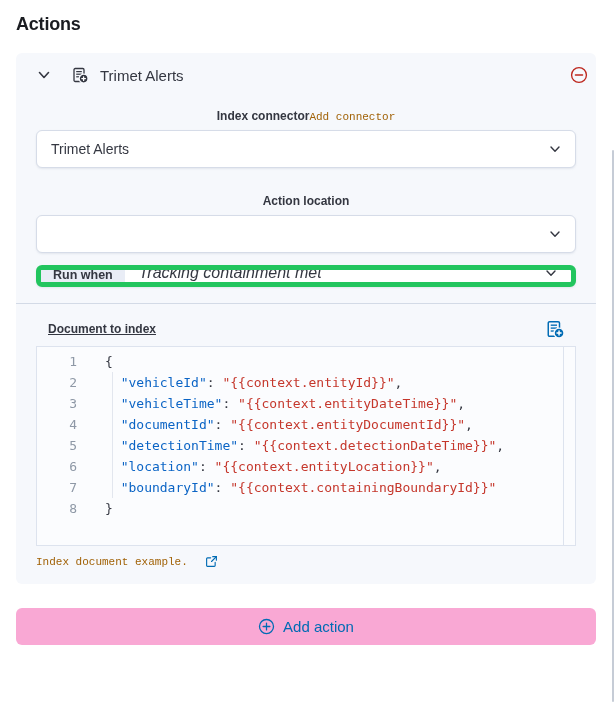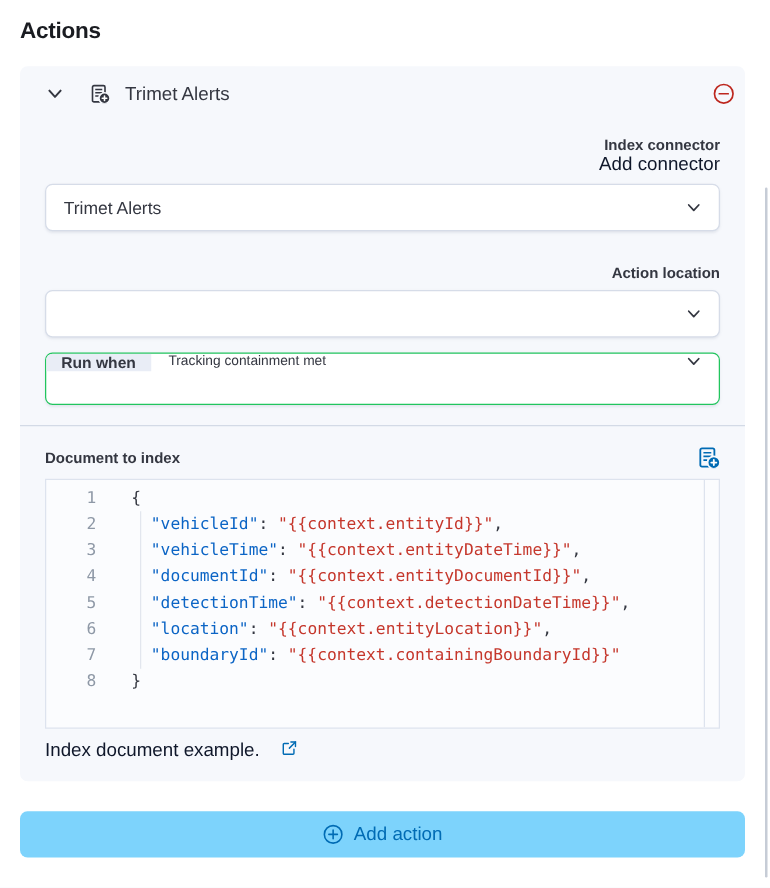--- a/index.html
+++ b/index.html
@@ -29,68 +29,68 @@
   }
   .card-header .chev { margin-right:20px; display:flex; }
   .card-header .idx-icon { margin-right:12px; display:flex; color:#343741; }
   .card-title { font-size:15px; font-weight:500; color:#343741; }
   .minus-btn {
     margin-left:auto; background:none; border:none; cursor:pointer;
     display:flex; padding:0; color:#bd271e;
   }
   .card-body { padding:12px 20px 16px; }
 
-  .label-row { display:flex; justify-content:center; align-items:flex-end; margin-bottom:7px;flex-direction:column; }
+  .label-row { display:flex; justify-content:center; align-items:flex-end; margin-bottom:7px; }
   .field-label { font-size:12px; font-weight:700; color:#343741; }
-  .link { font-size:15px; color:#0f172a; text-decoration:none; cursor:pointer; background:none; border:none; font-family:Liberation Sans, sans-serif; }
+  .link { font-size:11px; color:#a16207; text-decoration:none; cursor:pointer; background:none; border:none; font-family:Liberation Mono, monospace; }
 
   .select {
     position:relative;
     height:38px; width:100%;
     background:#ffffff;
     border:1px solid #d6dce8;
     border-radius:6px;
     display:flex; align-items:center;
     padding:0 36px 0 14px;
     font-size:14px; color:#343741;
     box-shadow:0 1px 2px rgba(152,162,179,.2);
     cursor:pointer;
   }
   .select .caret { position:absolute; right:12px; top:50%; transform:translateY(-50%); display:flex; }
 
   .section-gap { height:26px; }
   .small-gap { height:12px; }
 
   .compound {
-    display:flex; align-items:flex-start;
-    height:42px; width:100%;
+    display:flex; align-items:flex-end;
+    height:22px; width:100%;
     background:#ffffff;
-    border:1px solid #22c55e;
+    border:5px solid #22c55e;
     border-radius:6px;
     box-shadow:0 1px 2px rgba(152,162,179,.2);
     overflow:hidden;
   }
   .prepend {
     background:#e9edf6;
     display:flex; align-items:center;
     padding:0 12px;
     font-size:12.5px; font-weight:700; color:#343741;
     white-space:nowrap;
   }
   .compound .select-part {
     position:relative; flex:1;
     display:flex; align-items:center;
     padding:0 36px 0 14px;
-    font-size:11px; cursor:pointer;
+    font-size:16px; cursor:pointer;font-style:italic;
   }
   .compound .caret { position:absolute; right:12px; top:50%; transform:translateY(-50%); display:flex; }
 
   .divider { height:1px; background:#d3dae6; margin:16px -20px 0; }
 
-  .doc-row { display:flex; justify-content:space-between; align-items:center; margin:16px 0 8px; }
+  .doc-row { display:flex; justify-content:space-between; align-items:center; margin:16px 12px 8px;text-decoration:underline; }
   .add-var-btn { background:none; border:none; padding:0; cursor:pointer; color:#006bb4; display:flex; }
 
   
   .editor {
     position:relative;
     width:540px; height:200px;
     background:#fbfcfe;
     border:1px solid #dde3ee;
     padding-top:4px;
     font-family:"DejaVu Sans Mono", monospace;
@@ -101,27 +101,27 @@
   .code-row { display:flex; height:21px; white-space:pre; }
   .ln { width:40px; text-align:right; color:#8e98a6; flex:none; user-select:none; }
   .code { padding-left:28px; }
   .tok-punct { color:#343741; }
   .tok-key { color:#0b64c5; }
   .tok-str { color:#c5372c; }
   .tok-ws { color:#343741; }
   .indent-guide { position:absolute; left:75px; top:25px; width:1px; height:126px; background:#e2e6ee; }
   .scroll-sep { position:absolute; top:0; bottom:0; left:526px; width:1px; background:#dde3ee; }
 
-  .example-row { margin-top:9px; display:flex; gap:17px; }
+  .example-row { margin-top:9px; display:flex; align-items:center; gap:17px; }
 
   
   .add-action {
     margin:24px 20px 0 16px;
     width:580px; height:37px;
-    background:#7dd3fc;
+    background:#f9a8d4;
     border:none; border-radius:6px;
     color:#006bb4; font-family:inherit;
     font-size:15px; font-weight:500;
     display:flex; align-items:center; justify-content:center; gap:8px;
     cursor:pointer;
   }
 
   .page-scrollbar {
     position:absolute; left:612px; top:150px;
     width:2px; height:552px;

